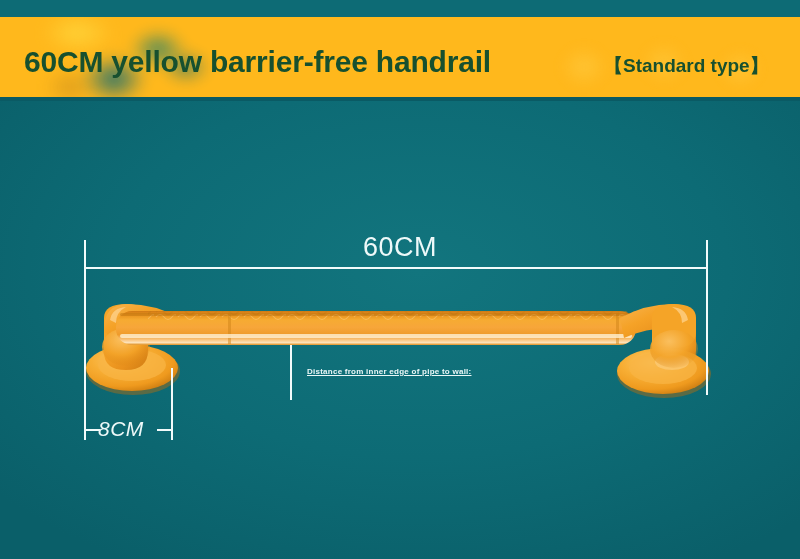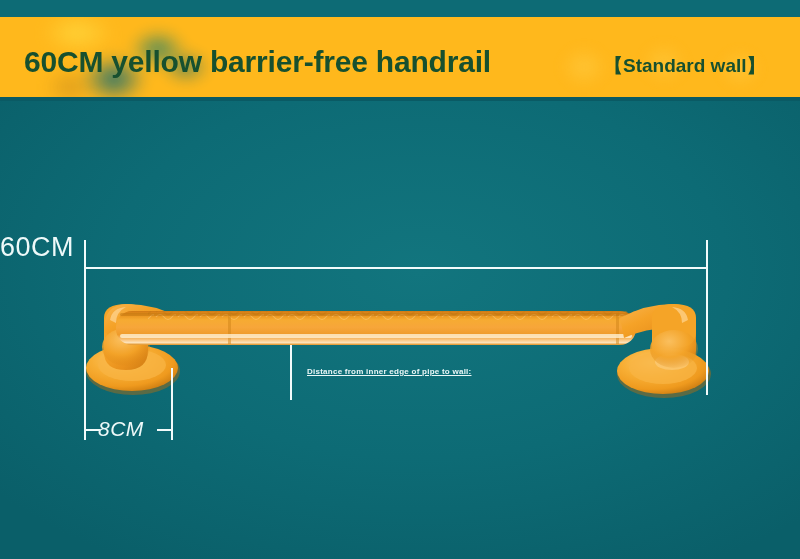--- a/index.html
+++ b/index.html
@@ -120,21 +120,21 @@
     background: #f2fbfb;
   }
   .dline.h { height: 2px; }
   .dline.v { width: 2px; }
 
   .label-60 {
     position: absolute;
     left: 0;
     top: 232px;
     width: 800px;
-    text-align: left;
+    text-align: center;
     font-size: 27px;
     color: #eef9f9;
     letter-spacing: .5px;
   }
   .label-8 {
     position: absolute;
     left: 98px;
     top: 417px;
     font-size: 21px;
     color: #eef9f9;
@@ -163,21 +163,21 @@
 </style>
 </head>
 <body>
 
 <div class="screen">
 
   <div class="header">
     <div class="header-smudge"></div>
     <div class="header-watermark"></div>
     <div class="header-title">60CM yellow barrier-free handrail</div>
-    <div class="header-badge">【Standard wall】</div>
+    <div class="header-badge">【Standard type】</div>
   </div>
   <div class="header-underline"></div>
 
   <div class="stage"></div>
 
   <svg class="rail-art" viewBox="0 0 800 559">
     <defs>
 
       <linearGradient id="tubeGrad" x1="0" y1="0" x2="0" y2="1">
         <stop offset="0%" stop-color="#d07a16"></stop>

